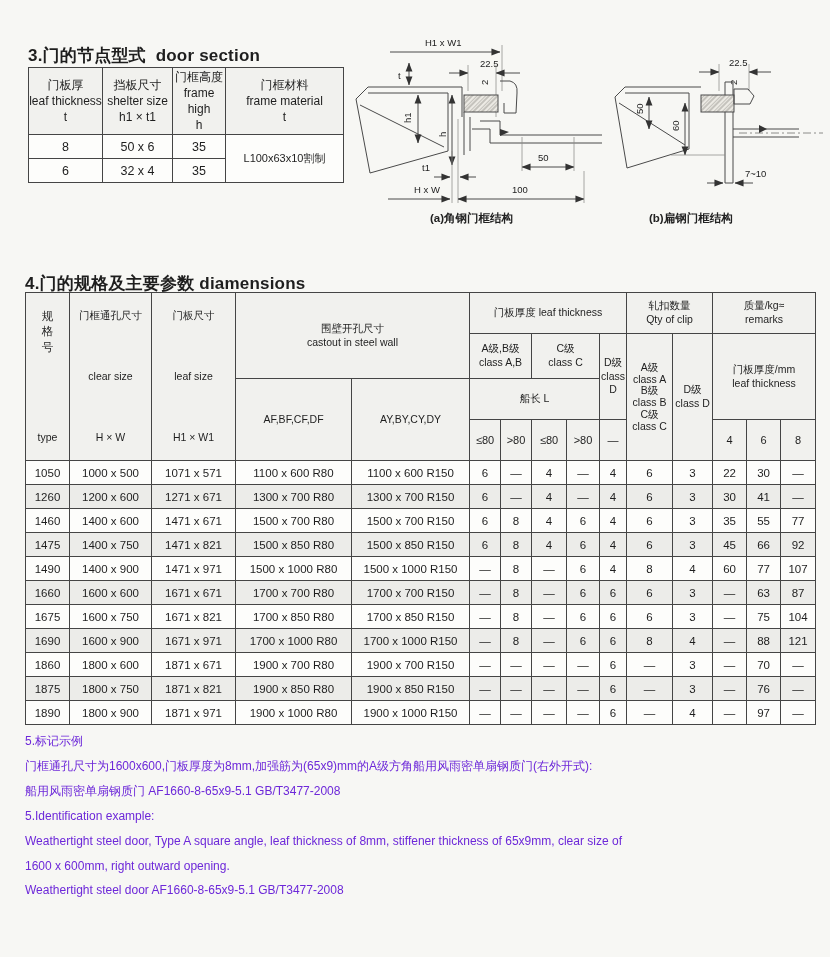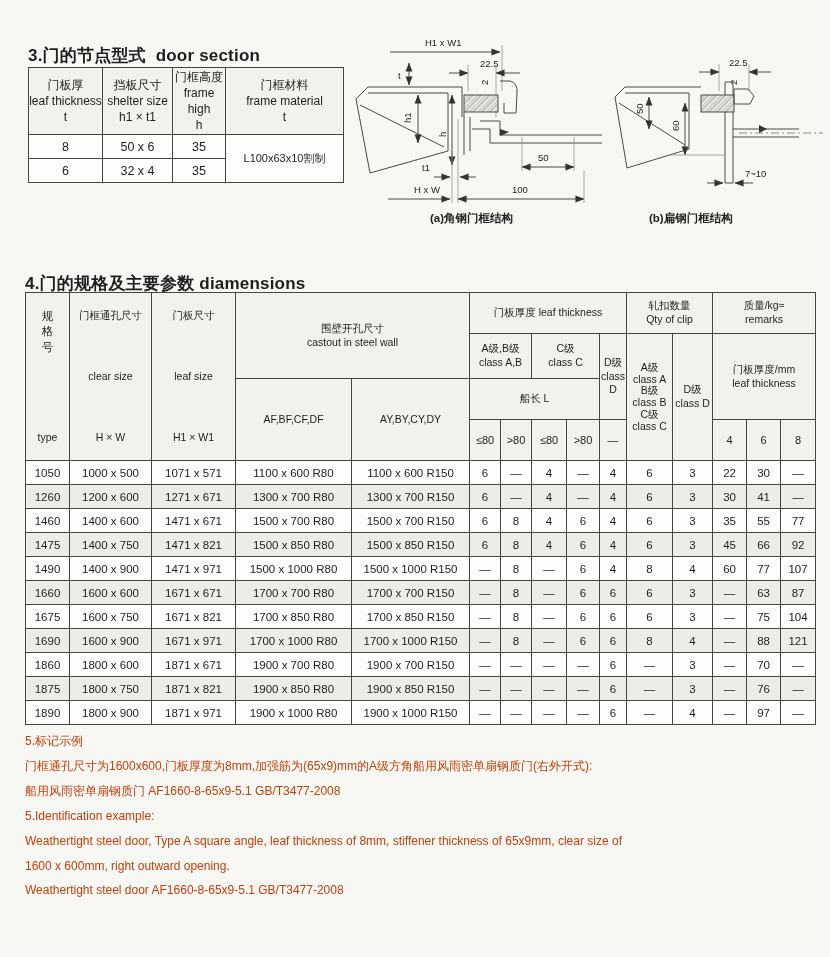--- a/index.html
+++ b/index.html
@@ -30,21 +30,21 @@
   .tall{height:150px;padding:7px 0;box-sizing:border-box;}
   .mid{height:116px;padding:3px 0;box-sizing:border-box;line-height:1.12;justify-content:center;}
   .type-chars{display:flex;flex-direction:column;gap:1px;font-size:11.5px;}
   
   svg text{fill:#222;font-size:9.5px;font-family:"Liberation Sans","DejaVu Sans",sans-serif;}
   svg text.cap{font-size:11.5px;font-weight:bold;}
   .ln{stroke:#4a4a4a;stroke-width:1;fill:none;}
   .thin{stroke:#8c8c88;stroke-width:.75;fill:none;}
   .dashdot{stroke:#6a6a66;stroke-width:.75;fill:none;stroke-dasharray:8 3 2 3;}
   
-  .footer{left:25px;top:729px;width:792px;font-size:12px;line-height:24.9px;color:#c2410c;}
+  .footer{left:25px;top:729px;width:792px;font-size:12px;line-height:24.9px;color:#6d28d9;}
   .footer div{white-space:nowrap;}
 </style>
 </head>
 <body>
 
 <div class="abs" style="left:28px;top:44px;">
   <span class="sec-title"><span>3.门的节点型式</span>&nbsp;&nbsp;<span>door section</span></span>
 </div>
 
 <table class="abs t3">

